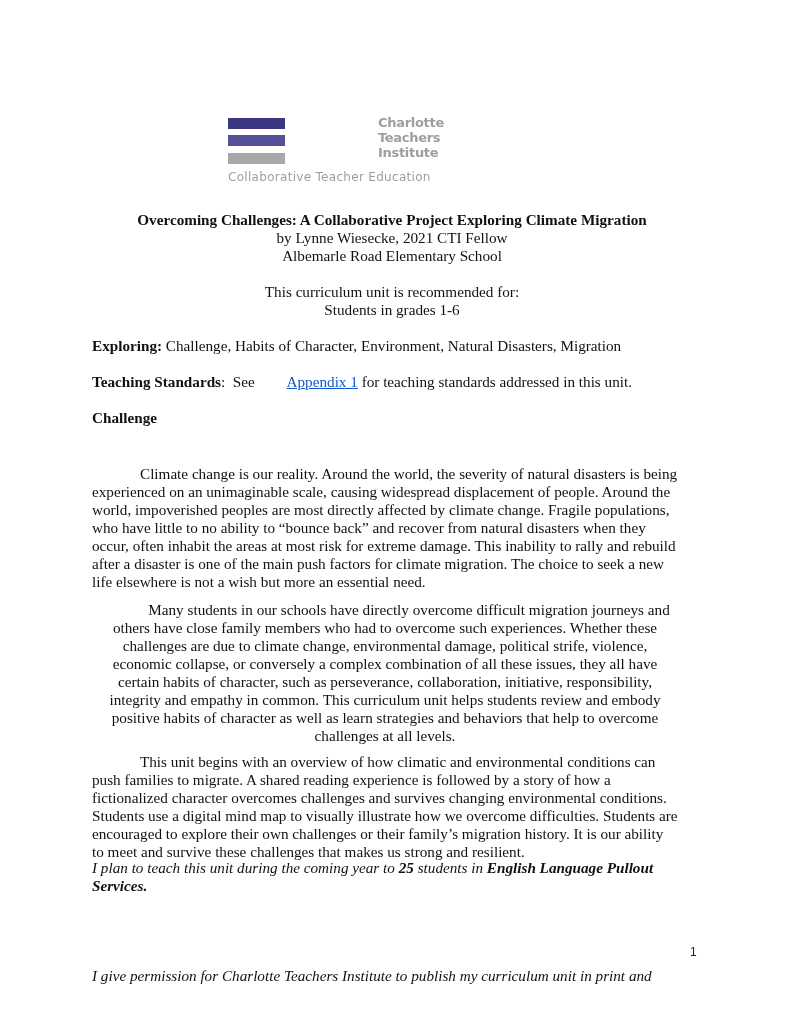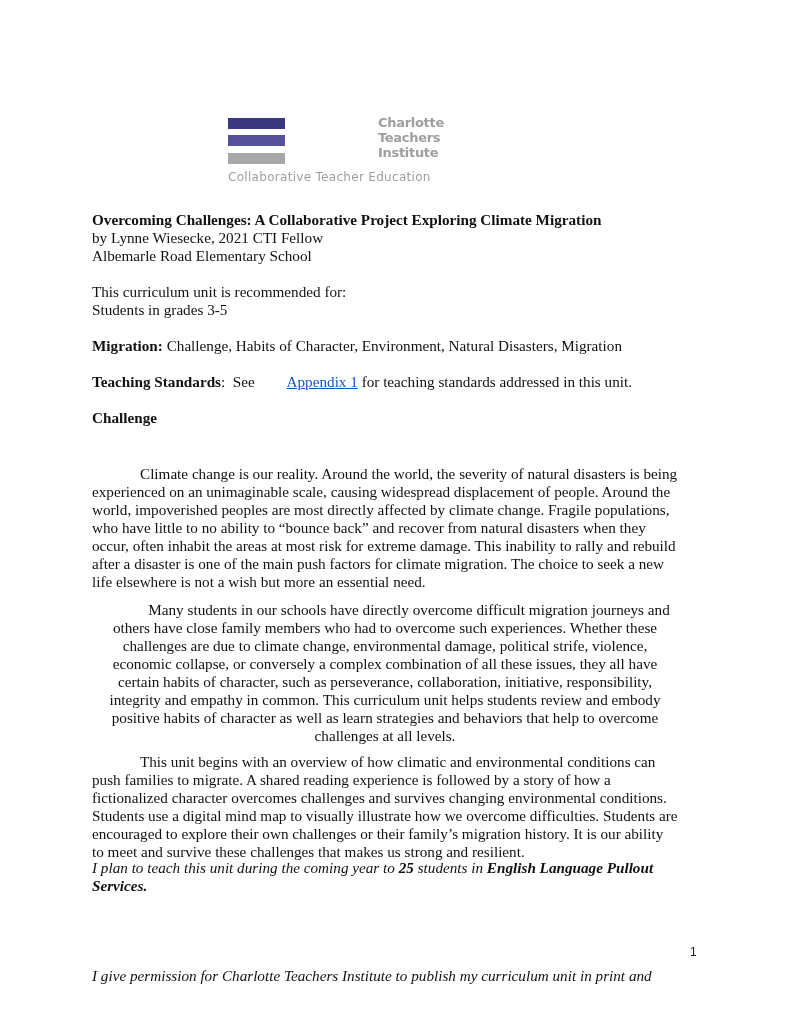--- a/index.html
+++ b/index.html
@@ -21,21 +21,21 @@
       position: absolute; left: 150px; top: 1px;
       font-family: "DejaVu Sans", sans-serif; font-weight: bold;
       font-size: 13px; line-height: 15px; color: #9e9e9e; letter-spacing: -0.3px;
     }
     .logo .tag {
       position: absolute; left: 0px; top: 56px; white-space: nowrap;
       font-family: "DejaVu Sans", sans-serif; font-size: 12px; color: #9e9e9e;
       letter-spacing: 0.3px;
     }
     .doc { position: absolute; left: 92px; top: 0; width: 620px; font-size: 15.2px; line-height: 18px; }
-    .center { text-align: left; }
+    .center { text-align: center; }
     .title { position: absolute; top: 211px; left: 0; width: 600px; font-weight: bold; }
     .byline { position: absolute; top: 229px; left: 0; width: 600px; }
     .school { position: absolute; top: 247px; left: 0; width: 600px; }
     .rec1 { position: absolute; top: 283px; left: 0; width: 600px; }
     .rec2 { position: absolute; top: 301px; left: 0; width: 600px; }
     .kw { position: absolute; top: 337px; left: 0; white-space: nowrap; }
     .ts { position: absolute; top: 373px; left: 0; white-space: nowrap; }
     .link { color: #1155cc; text-decoration: underline; margin-left: 28px; }
     .syn-h { position: absolute; top: 409px; left: 0; font-weight: bold; }
     .para { position: absolute; left: 0; width: 586px; text-indent: 48px; text-align: left; margin-top: 38px; }
@@ -63,24 +63,24 @@
     <div>Institute</div>
   </div>
   <div class="tag">Collaborative Teacher Education</div>
 </div>
 
 <div class="doc">
   <div class="title center">Overcoming Challenges: A Collaborative Project Exploring Climate Migration</div>
   <div class="byline center">by Lynne Wiesecke, 2021 CTI Fellow</div>
   <div class="school center">Albemarle Road Elementary School</div>
   <div class="rec1 center">This curriculum unit is recommended for:</div>
-  <div class="rec2 center">Students in grades 3-5</div>
+  <div class="rec2 center">Students in grades 1-6</div>
 
   <div class="kw">
-    <b>Migration:</b><span> Challenge, Habits of Character, Environment, Natural Disasters, Migration</span>
+    <b>Exploring:</b><span> Challenge, Habits of Character, Environment, Natural Disasters, Migration</span>
   </div>
 
   <div class="ts">
     <b>Teaching Standards</b><span style="white-space:pre">:  See </span><a class="link">Appendix 1</a><span> for teaching standards addressed in this unit.</span>
   </div>
 
   <div class="syn-h">Challenge</div>
   <div class="para p1">Climate change is our reality. Around the world, the severity of natural disasters is being experienced on an unimaginable scale, causing widespread displacement of people. Around the world, impoverished peoples are most directly affected by climate change. Fragile populations, who have little to no ability to “bounce back” and recover from natural disasters when they occur, often inhabit the areas at most risk for extreme damage. This inability to rally and rebuild after a disaster is one of the main push factors for climate migration. The choice to seek a new life elsewhere is not a wish but more an essential need.</div>
   <div class="para p2">Many students in our schools have directly overcome difficult migration journeys and others have close family members who had to overcome such experiences. Whether these challenges are due to climate change, environmental damage, political strife, violence, economic collapse, or conversely a complex combination of all these issues, they all have certain habits of character, such as perseverance, collaboration, initiative, responsibility, integrity and empathy in common. This curriculum unit helps students review and embody positive habits of character as well as learn strategies and behaviors that help to overcome challenges at all levels.</div>
   <div class="para p3">This unit begins with an overview of how climatic and environmental conditions can push families to migrate. A shared reading experience is followed by a story of how a fictionalized character overcomes challenges and survives changing environmental conditions. Students use a digital mind map to visually illustrate how we overcome difficulties. Students are encouraged to explore their own challenges or their family’s migration history. It is our ability to meet and survive these challenges that makes us strong and resilient.</div>

